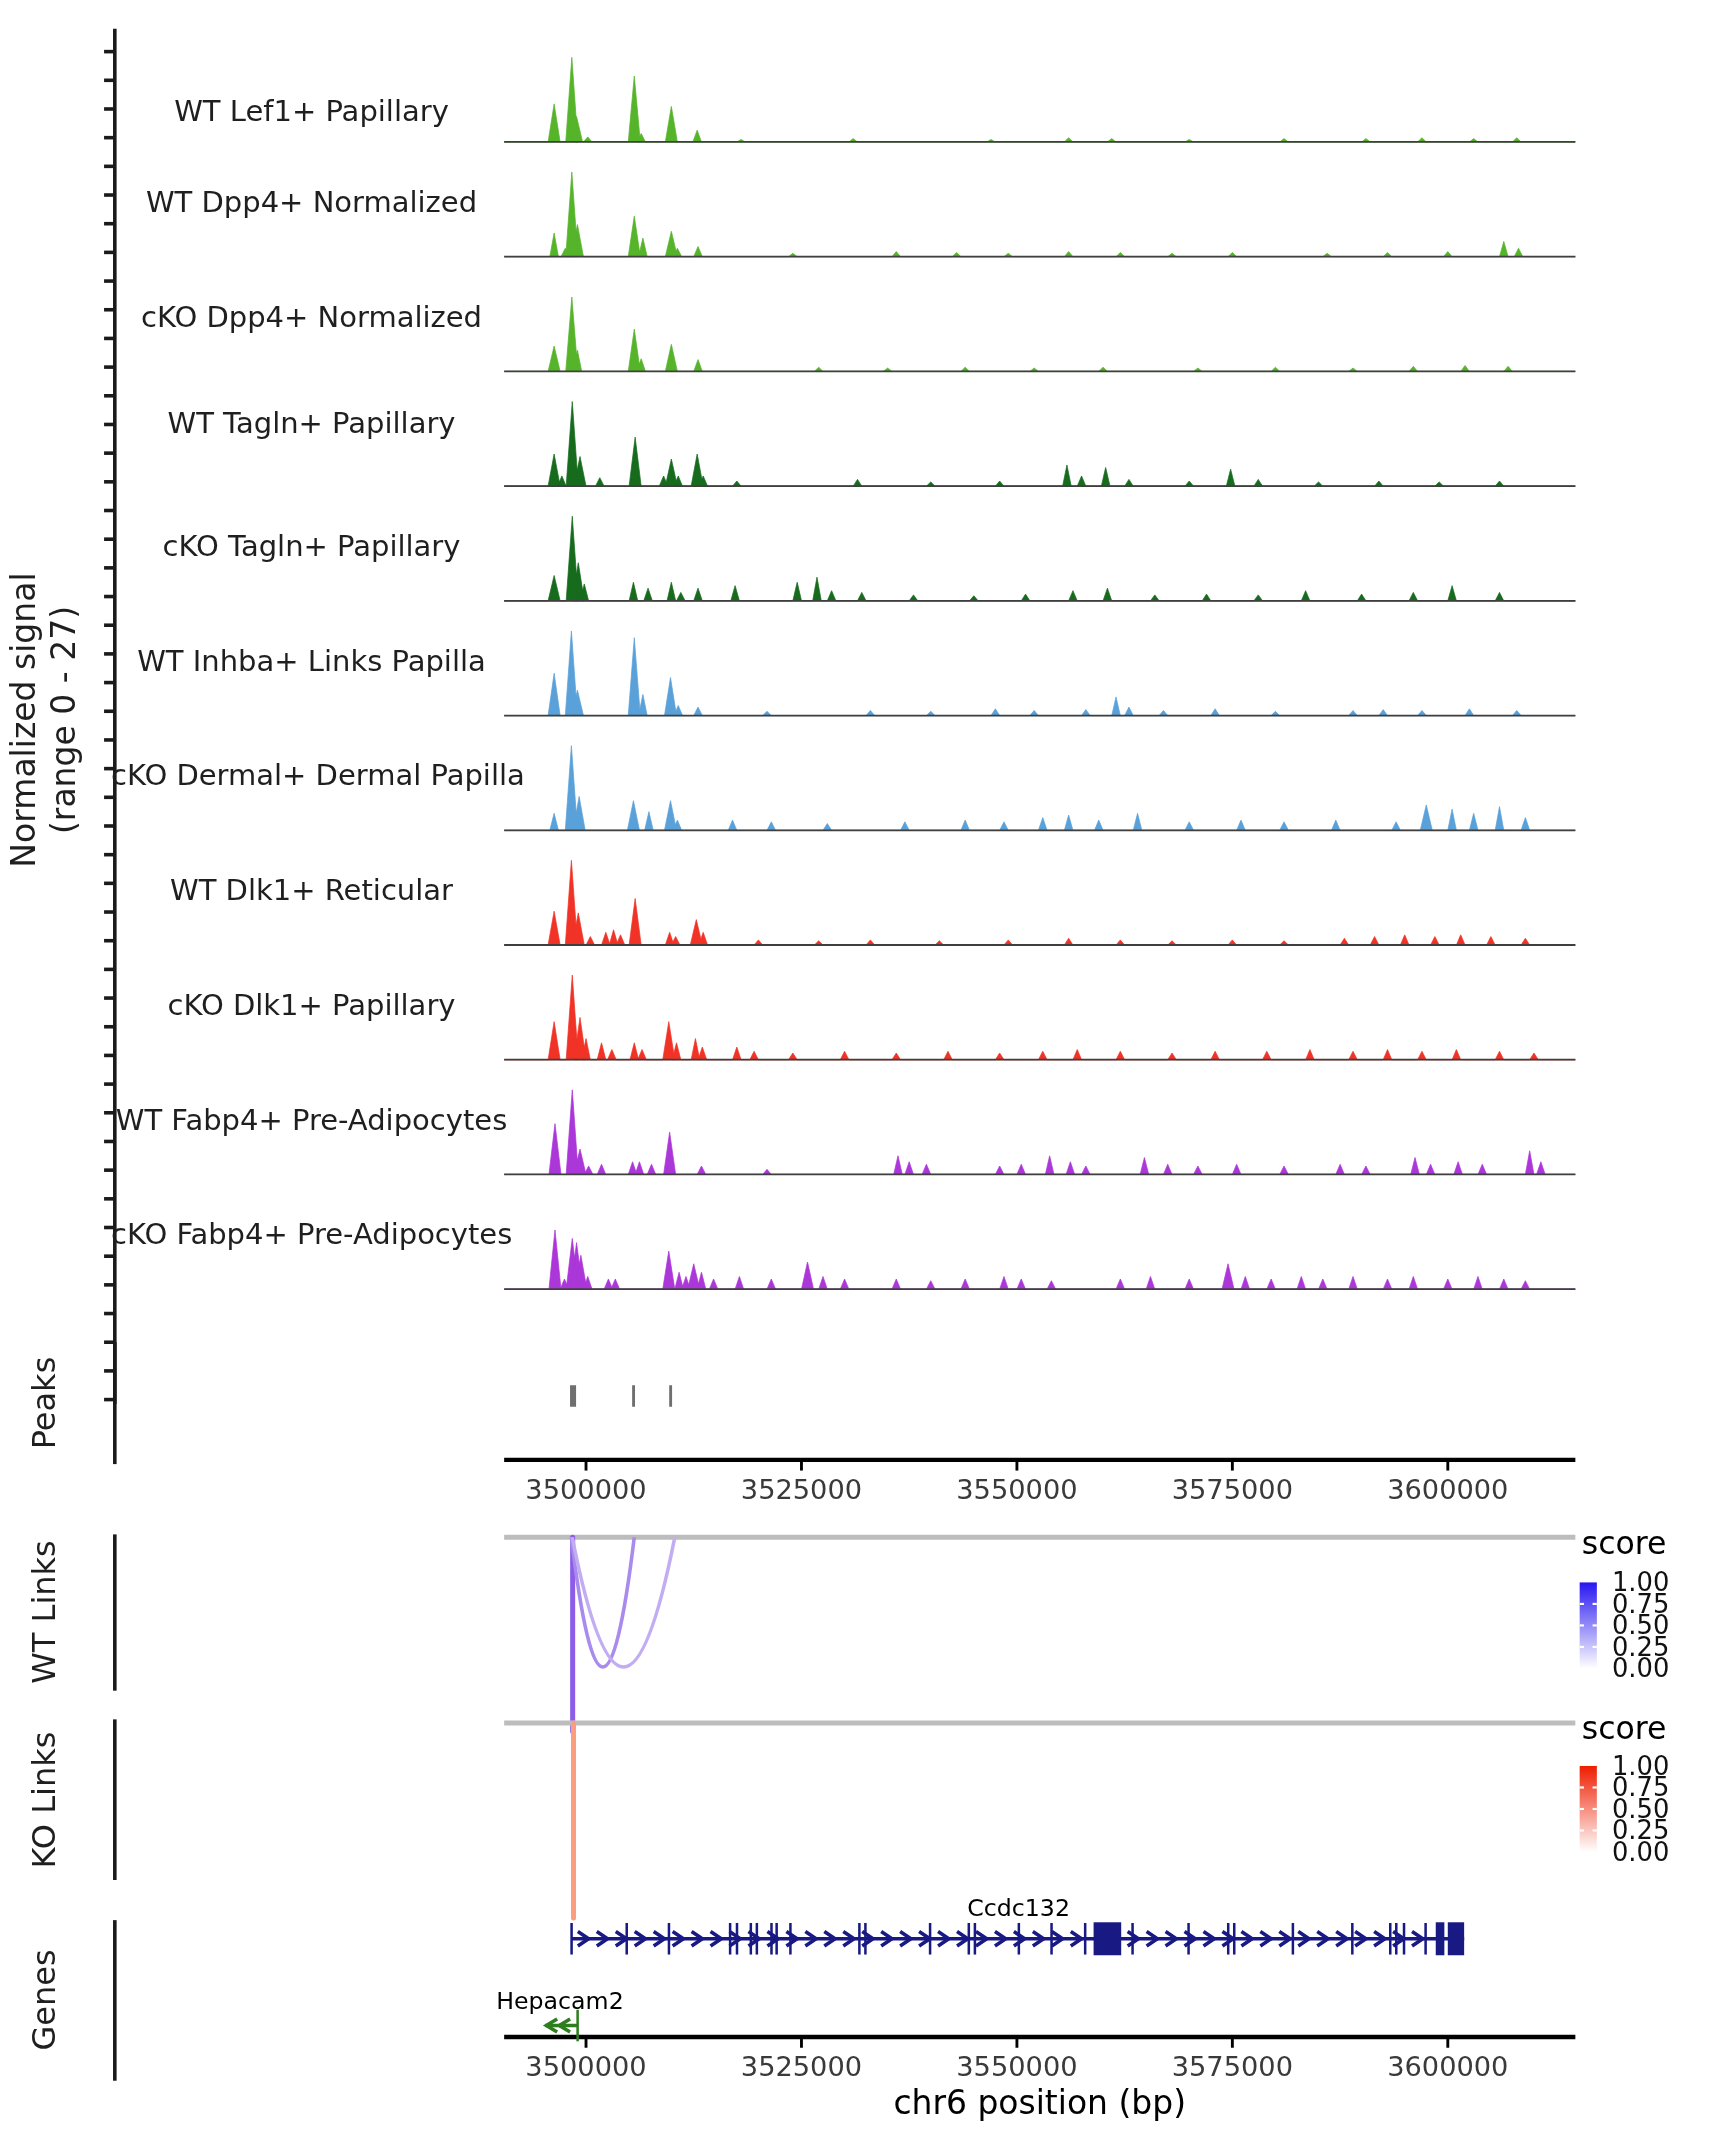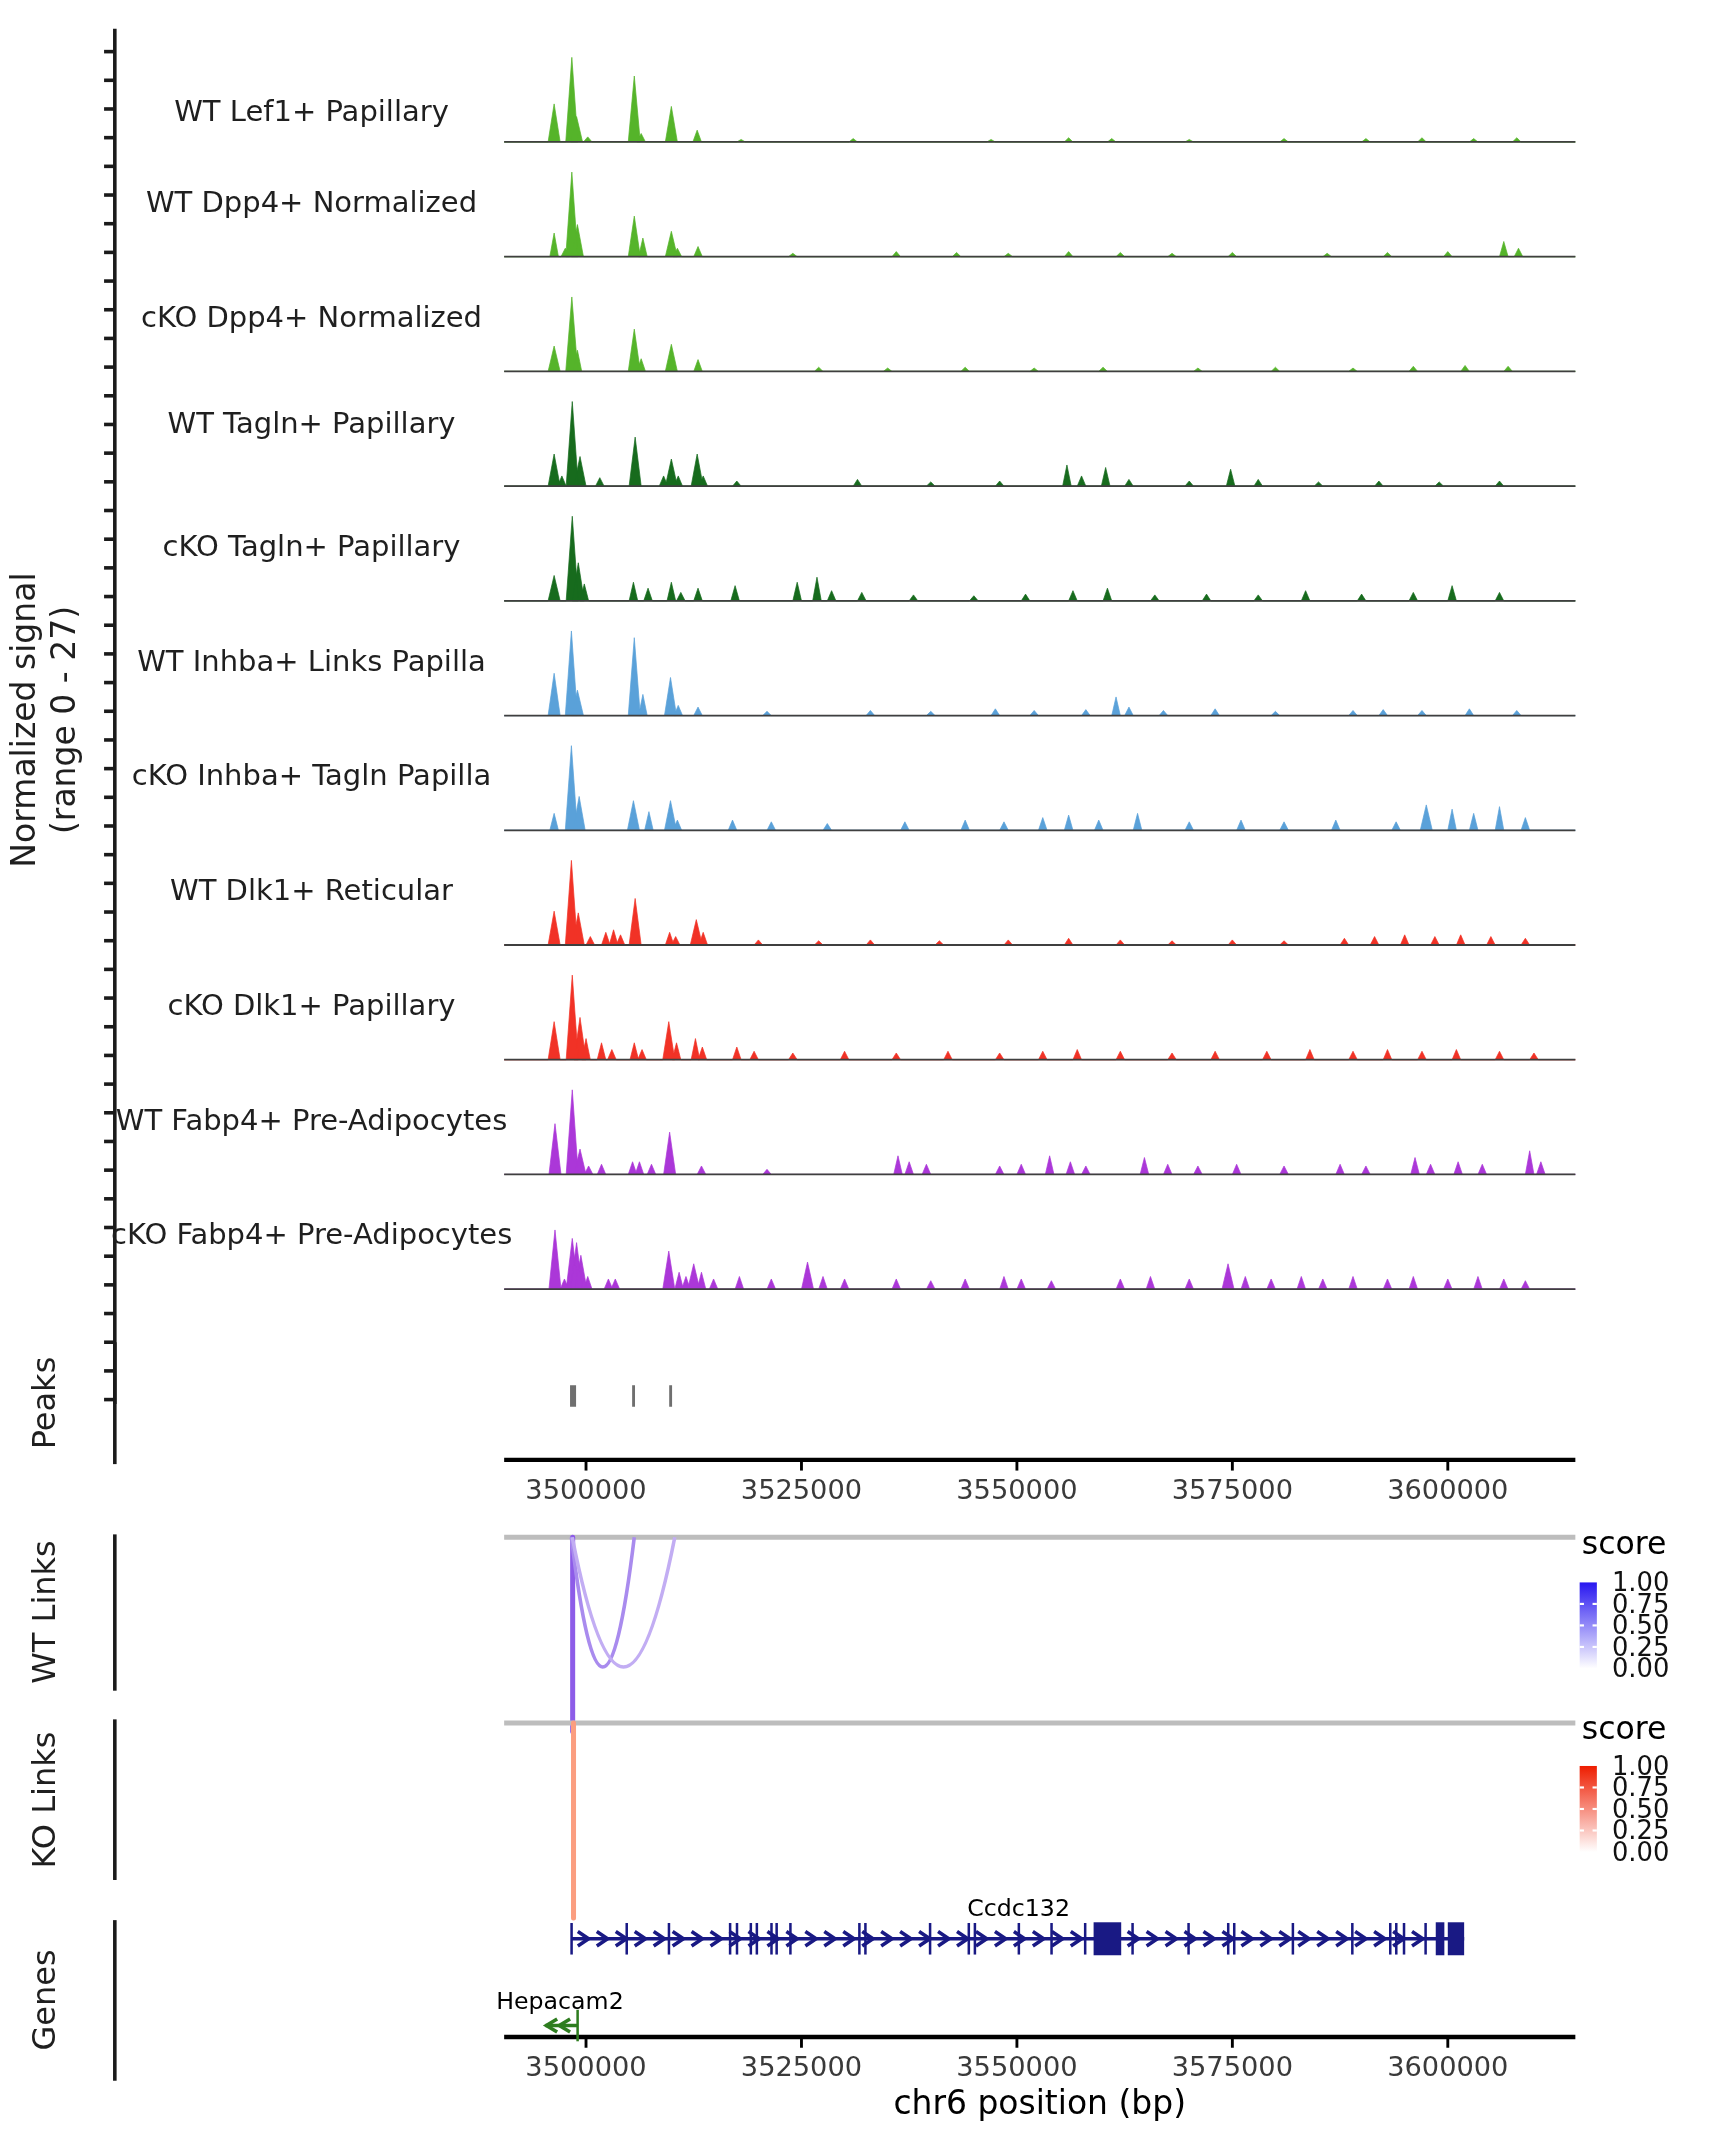--- a/index.html
+++ b/index.html
@@ -294,20 +294,20 @@
   <div class="vlabel sidelab" style="left:44px;top:1800px;">KO Links</div>
   <div class="vlabel sidelab" style="left:44px;top:2000px;">Genes</div>
 
   <div id="track-labels">
       <div class="tracklab" style="top: 70px; margin-top: 24px;">WT Lef1+ Papillary</div>
       <div class="tracklab" style="top: 185px;">WT Dpp4+ Normalized</div>
       <div class="tracklab" style="top: 300px;">cKO Dpp4+ Normalized</div>
       <div class="tracklab" style="top: 406px;">WT Tagln+ Papillary</div>
       <div class="tracklab" style="top: 529px;">cKO Tagln+ Papillary</div>
       <div class="tracklab" style="top: 644px;">WT Inhba+ Links Papilla</div>
-      <div class="tracklab" style="top: 758px;">cKO Inhba+ Tagln Papilla</div>
+      <div class="tracklab" style="top: 758px;">cKO Dermal+ Dermal Papilla</div>
       <div class="tracklab" style="top: 873px;">WT Dlk1+ Reticular</div>
       <div class="tracklab" style="top: 988px;">cKO Dlk1+ Papillary</div>
       <div class="tracklab" style="top: 1103px;">WT Fabp4+ Pre-Adipocytes</div>
       <div class="tracklab" style="top: 1217px;">cKO Fabp4+ Pre-Adipocytes</div>
     </div>
 </div>
 
 
 </body></html>

